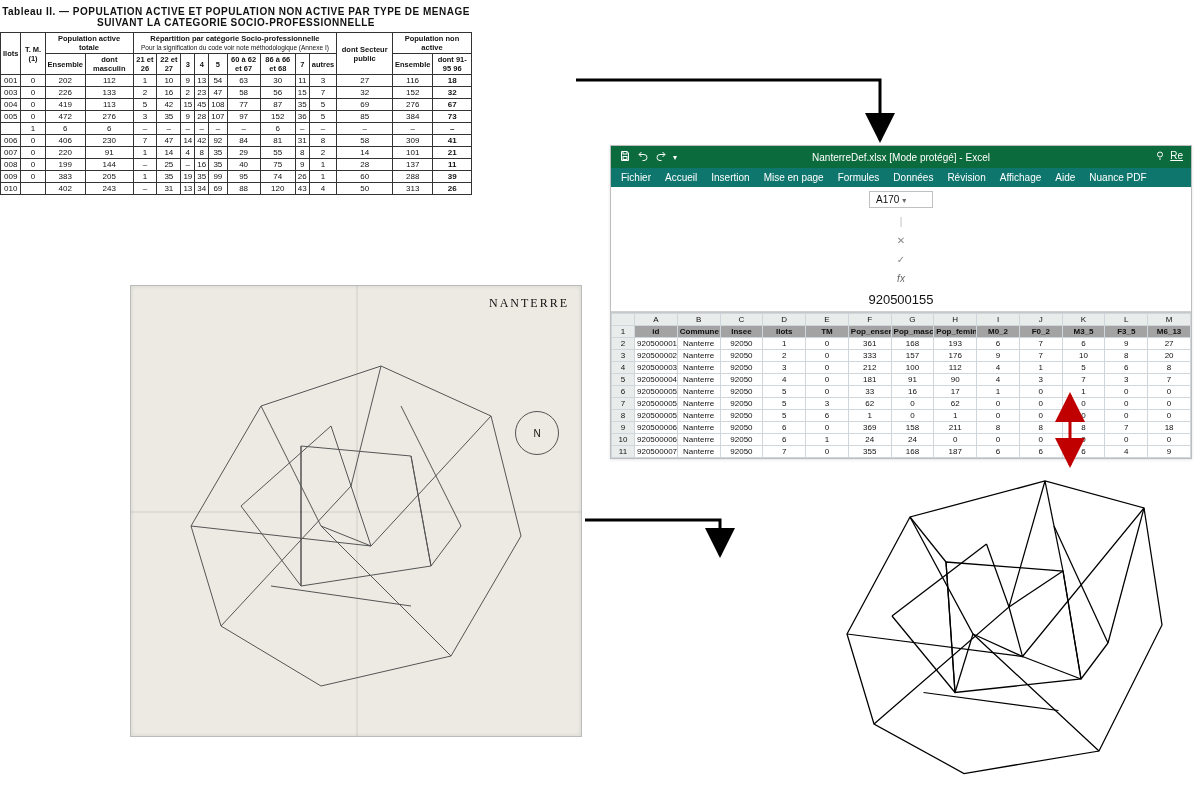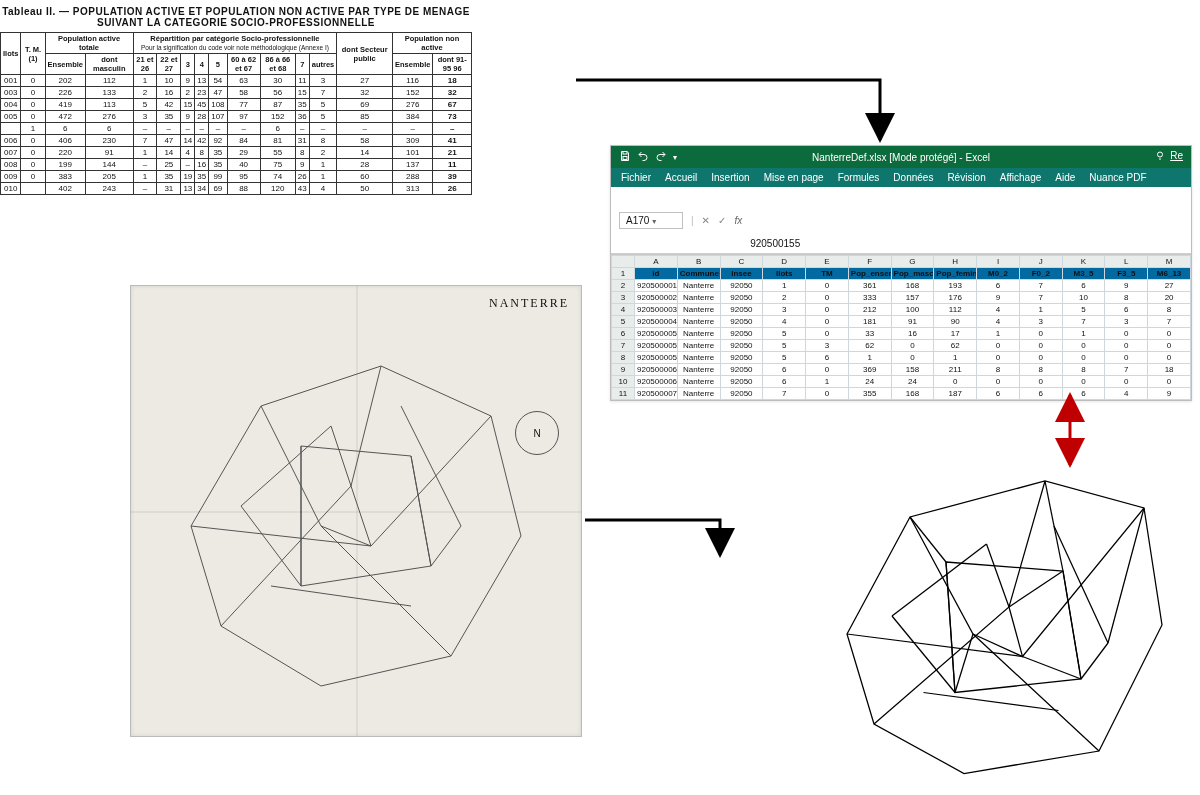--- a/index.html
+++ b/index.html
@@ -14,30 +14,30 @@
   .census-table .group-title { font-size:7.5px; }
   .census-table td.last { font-weight:700; }
 
   
   .excel { position:absolute; left:610px; top:145px; width:580px; border:1px solid #bdbdbd; box-shadow:0 1px 3px rgba(0,0,0,.1); background:#fff; font-size:10px; }
   .excel-titlebar { background:#0c6b3c; color:#fff; height:22px; display:flex; align-items:center; padding:0 8px; font-size:10px; position:relative; }
   .excel-titlebar .icons { display:flex; gap:6px; align-items:center; }
   .excel-titlebar .titletext { position:absolute; left:0; right:0; text-align:center; pointer-events:none; font-size:10px; }
   .excel-ribbon { background:#0f766e; color:#fff; display:flex; gap:14px; padding:4px 10px; font-size:10px; }
   .excel-ribbon span { cursor:default; }
-  .excel-cellbar { display:flex; align-items:center; gap:8px; padding:4px 8px; border-bottom:1px solid #d0d0d0; }
+  .excel-cellbar { display:flex; align-items:center; gap:8px; padding:4px 8px; border-bottom:1px solid #d0d0d0;flex-direction:column; }
   .excel-namebox { border:1px solid #c0c0c0; padding:2px 6px; font-size:10px; min-width:50px; background:#fff; }
   .excel-fx { color:#666; font-style:italic; }
-  .excel-formula { font-size:10px;margin-top:47px; }
+  .excel-formula { font-size:13px; }
   .excel-grid { border-top:1px solid #c8c8c8; }
   .excel-grid table { border-collapse:collapse; width:100%; table-layout:fixed; }
   .excel-grid th, .excel-grid td { border:1px solid #d0d7dc; font-size:8px; padding:1px 2px; text-align:center; overflow:hidden; white-space:nowrap; }
   .excel-grid th.colhead { background:#e8edec; font-weight:400; }
   .excel-grid th.rowhead { background:#e8edec; font-weight:400; width:18px; }
-  .excel-grid tr.headerrow td { background:#0369a1; font-weight:700; }
+  .excel-grid tr.headerrow td { background:#a3a3a3; font-weight:700; }
 
   
   .oldmap { position:absolute; left:130px; top:285px; width:450px; height:450px; background:#eceae3; border:1px solid #bbb; box-shadow:0 0 4px rgba(0,0,0,.1) inset; overflow:hidden; }
   .oldmap::before, .oldmap::after { content:""; position:absolute; background:rgba(0,0,0,.06); }
   .oldmap::before { left:50%; top:0; bottom:0; width:2px; }
   .oldmap::after  { top:50%; left:0; right:0; height:2px; }
   .oldmap-title { position:absolute; right:12px; top:10px; font-size:12px; letter-spacing:2px; font-family:"Times New Roman", serif; }
   .oldmap svg { position:absolute; left:20px; top:40px; }
   .compass { position:absolute; right:22px; top:125px; width:42px; height:42px; border:1px solid #555; border-radius:50%; display:flex; align-items:center; justify-content:center; font-size:10px; }
 

